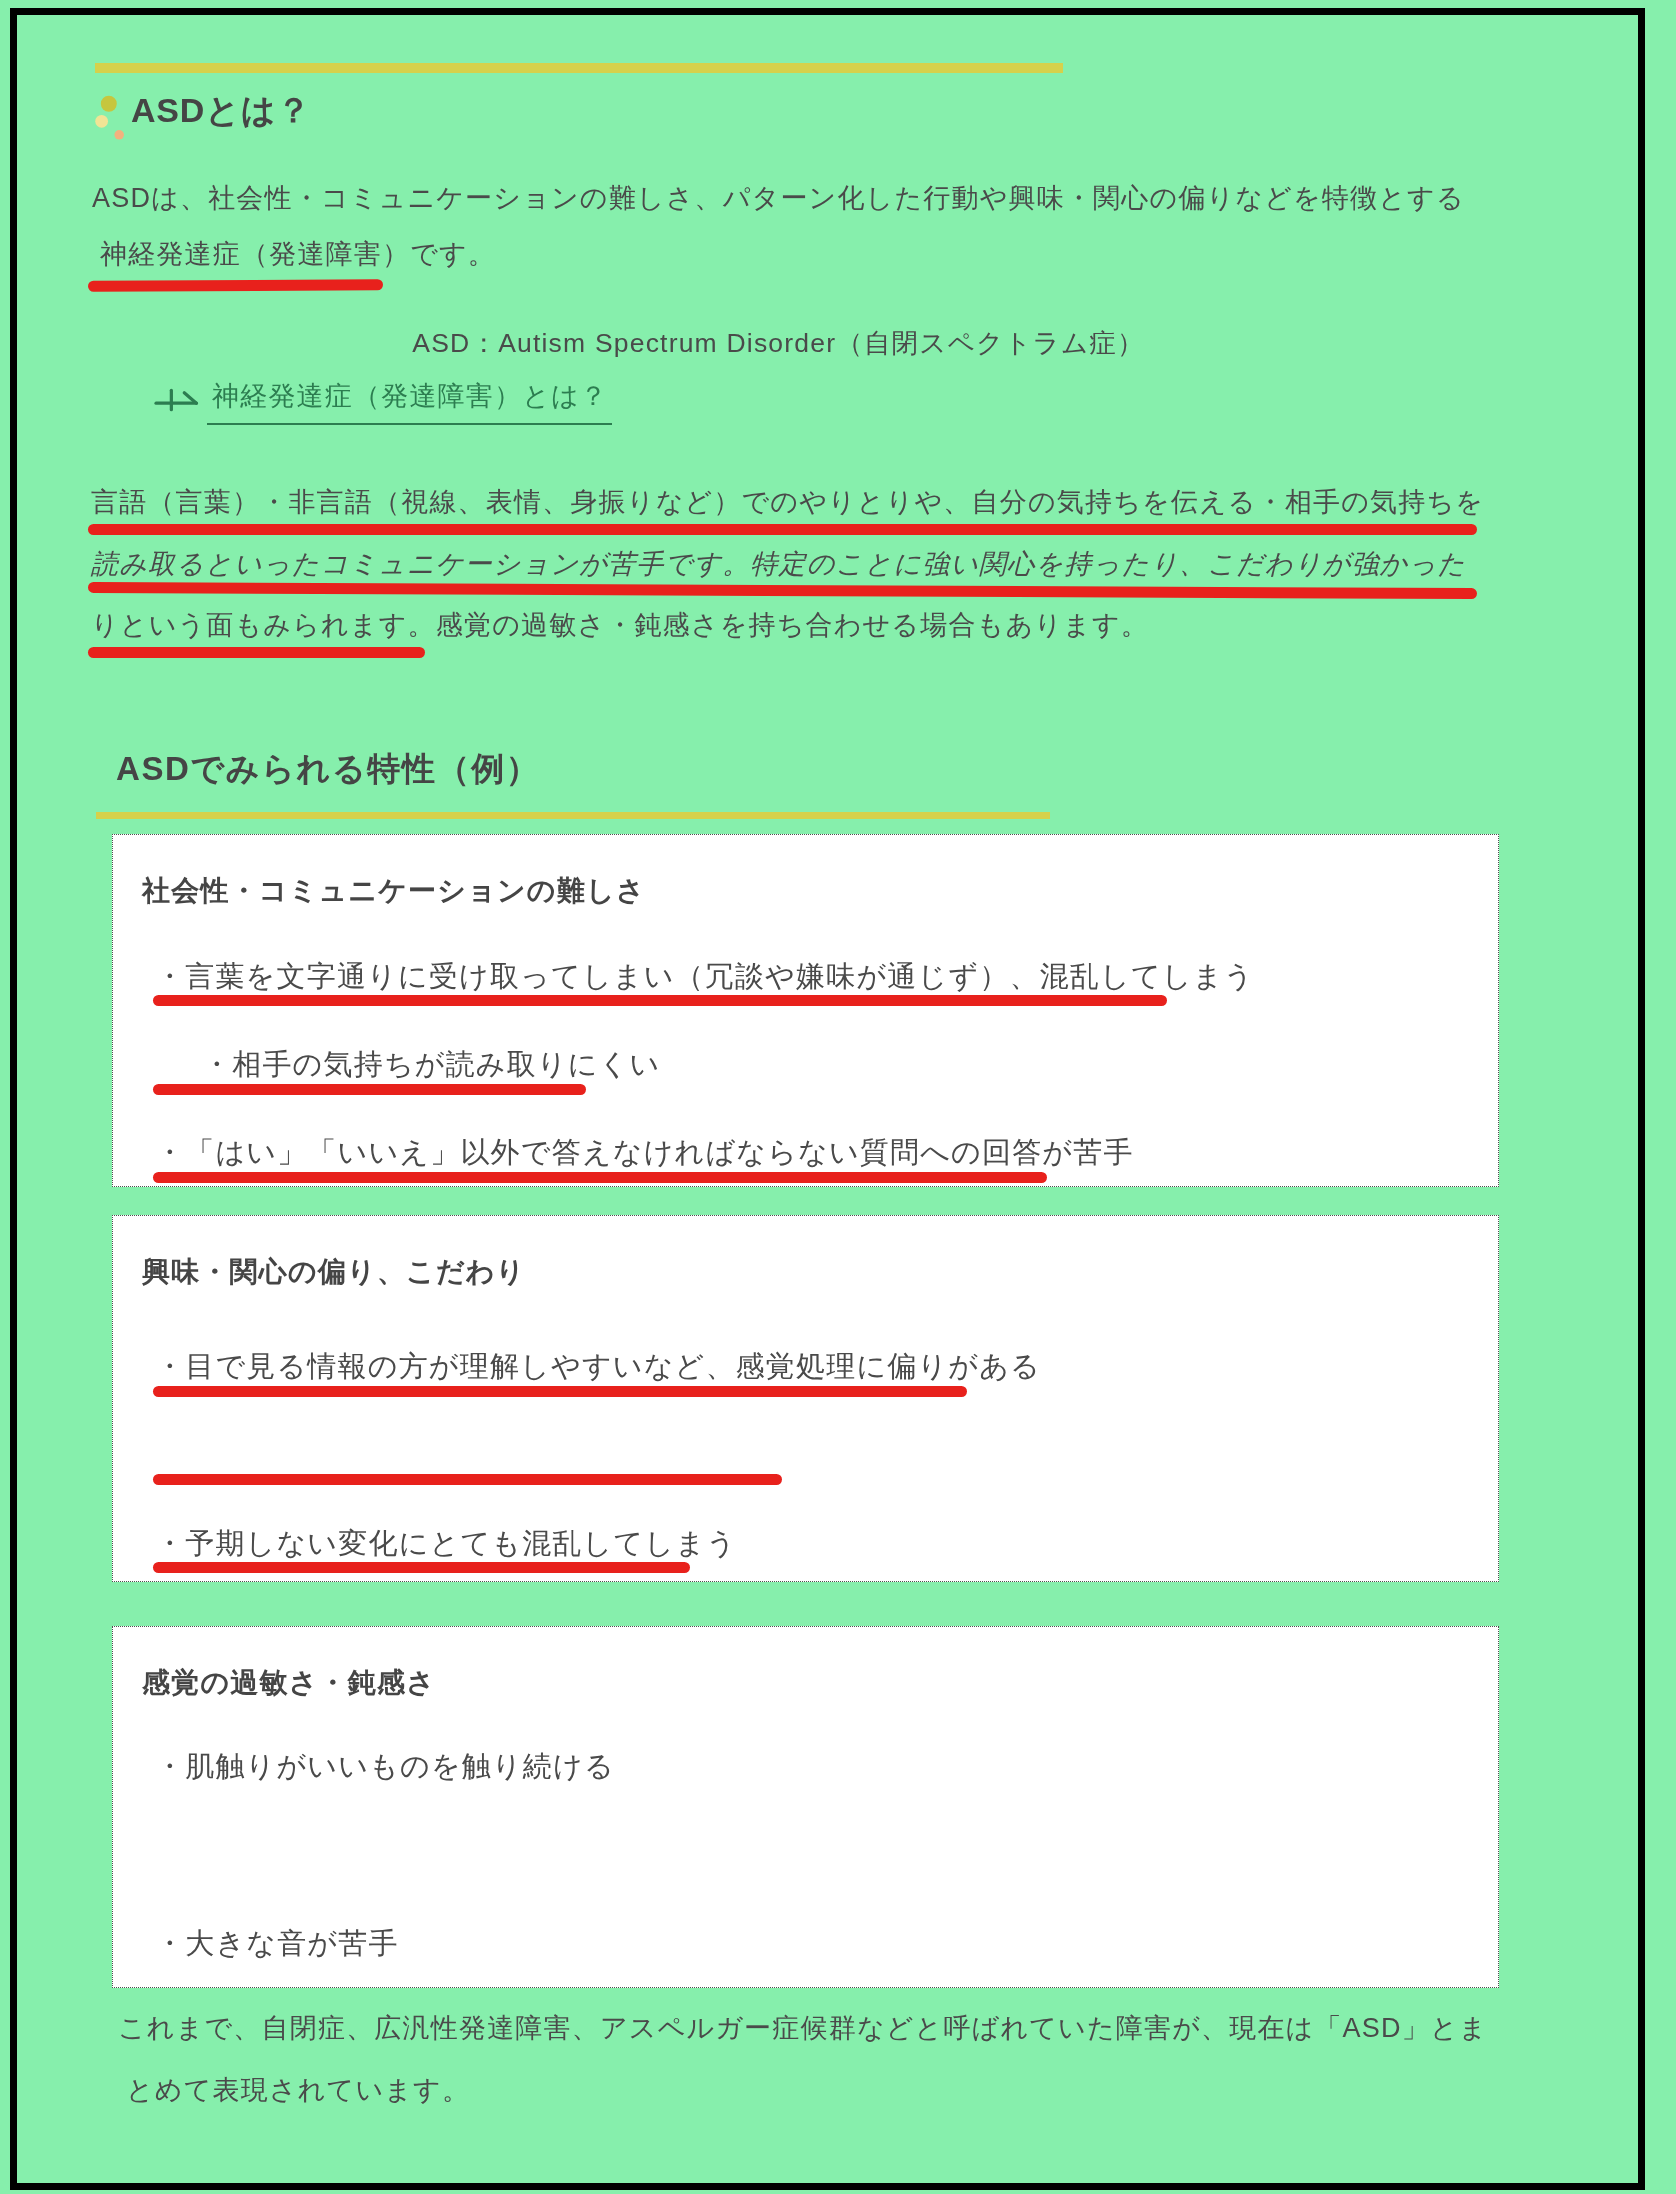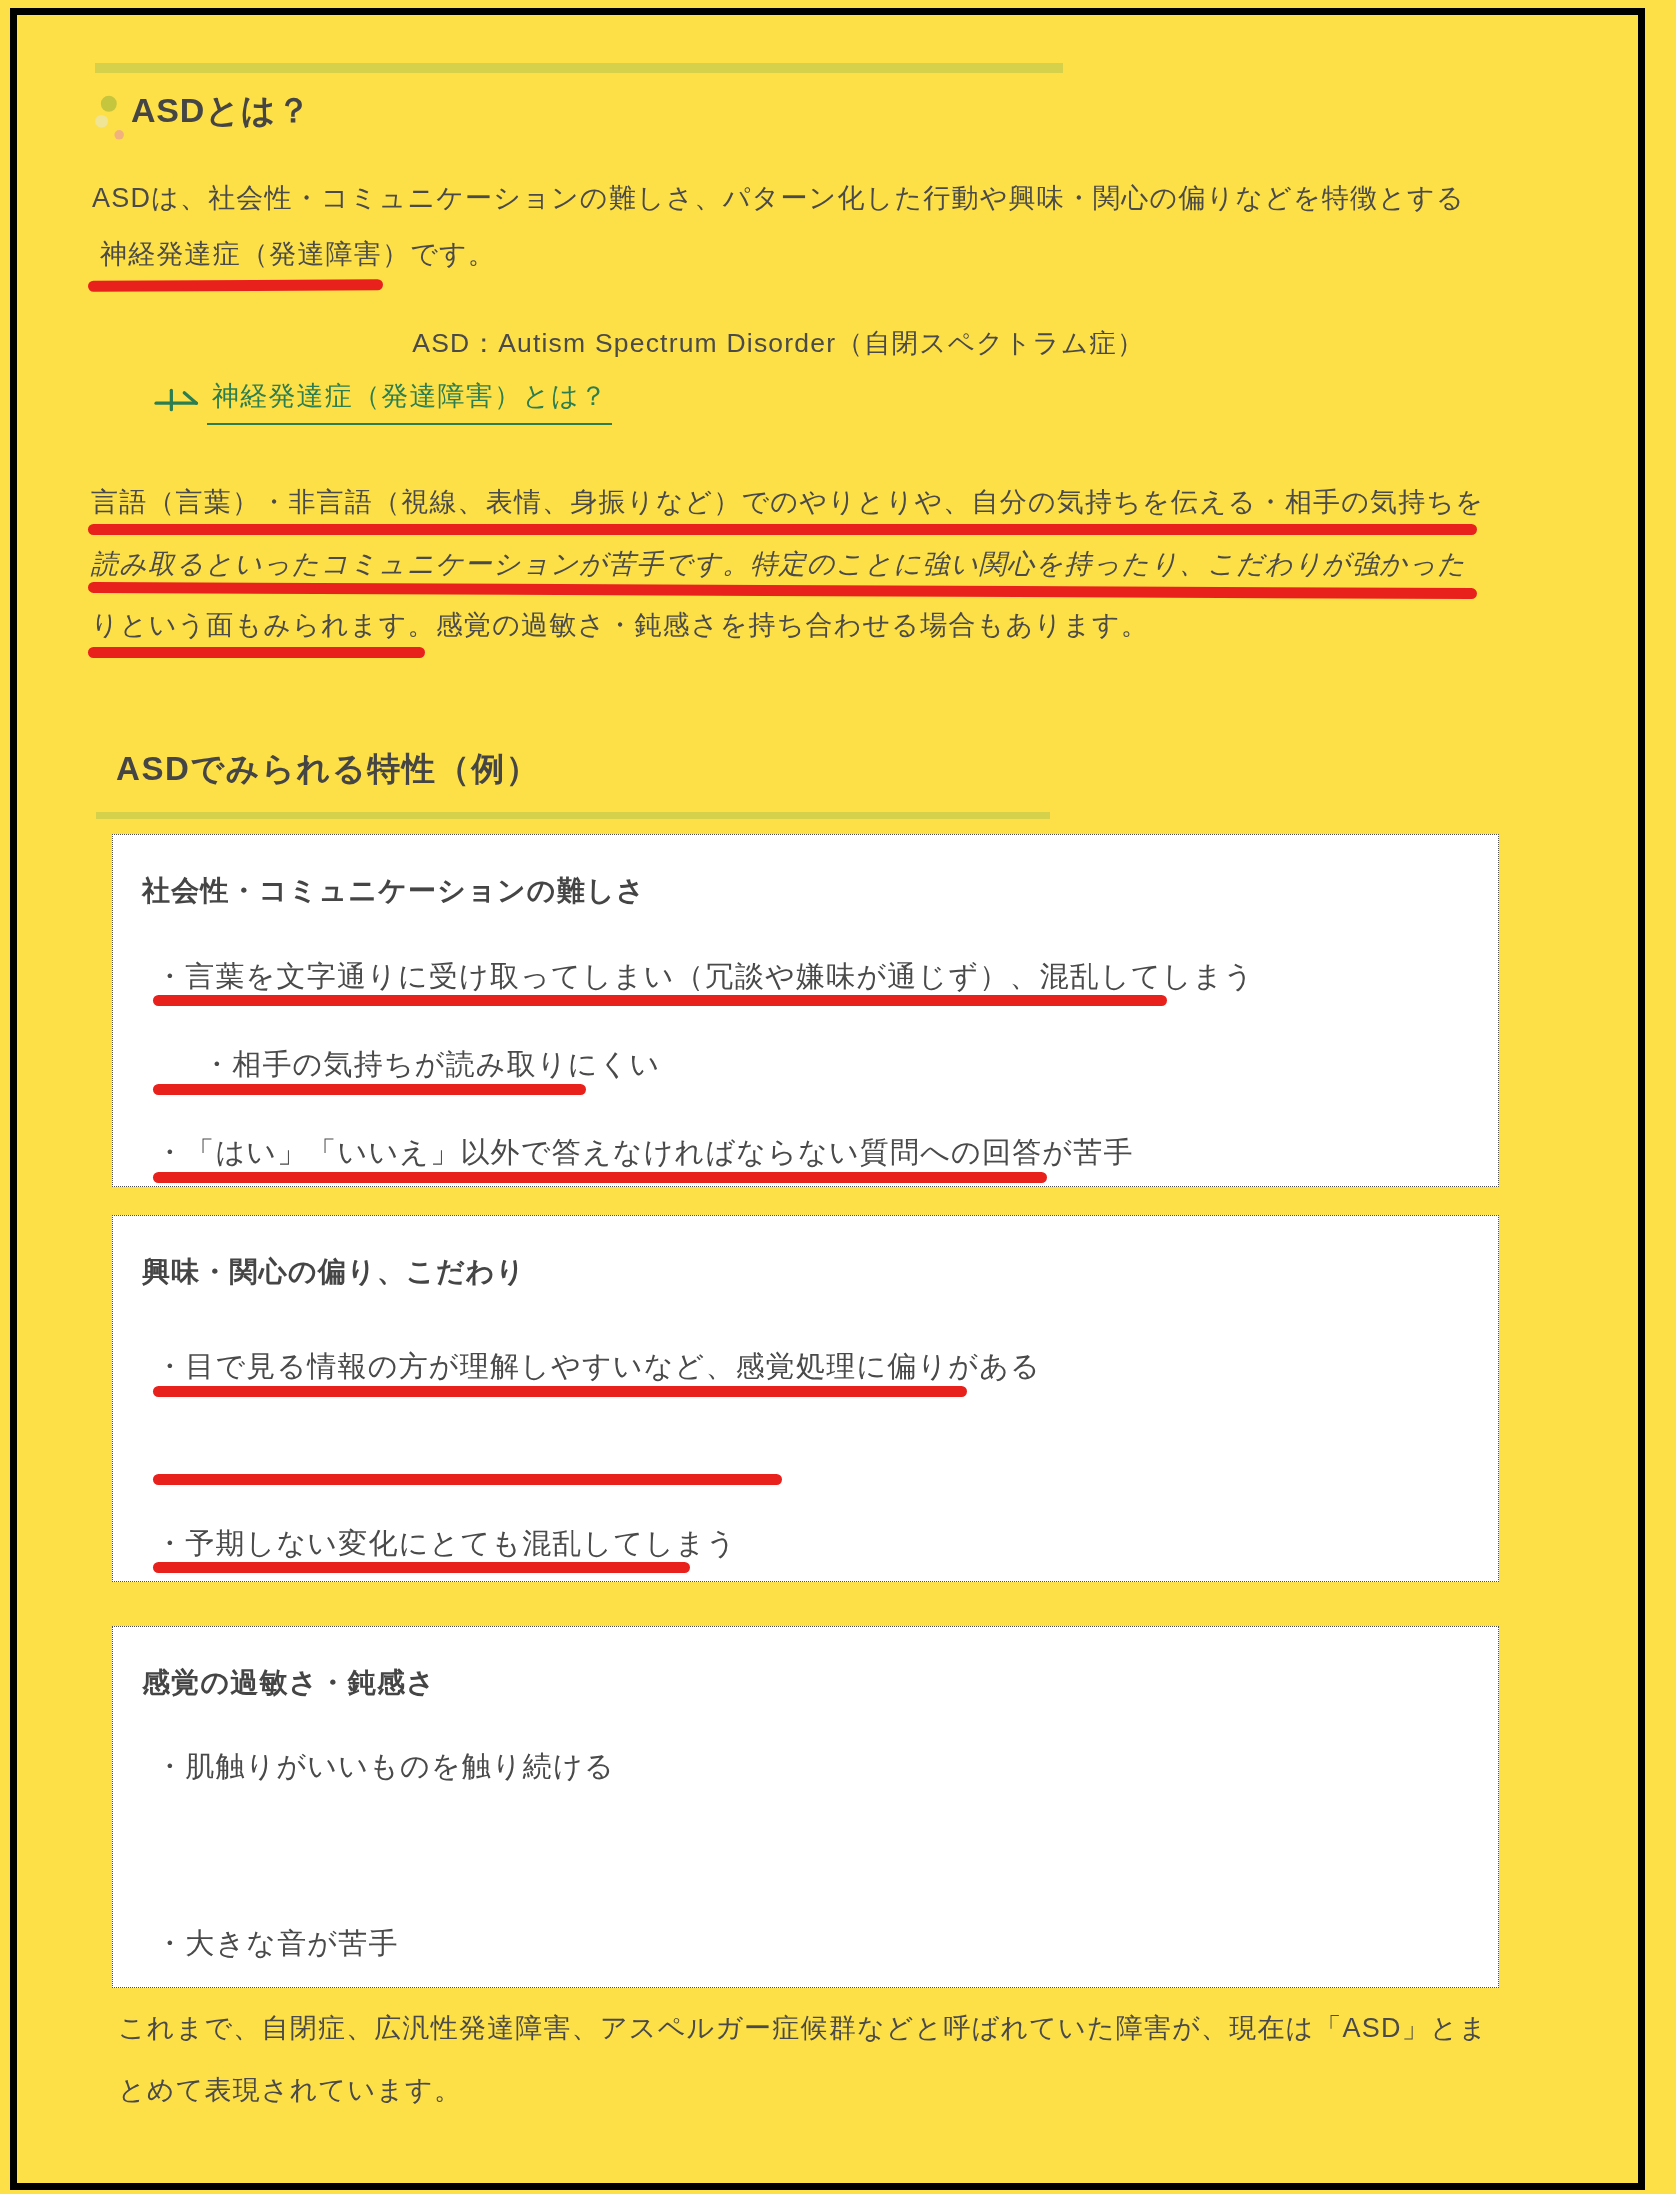--- a/index.html
+++ b/index.html
@@ -1,16 +1,16 @@
 <!DOCTYPE html>
 <html style="font-size:13px"><head>
 <meta charset="utf-8">
 <style>
   html,body{margin:0;padding:0;background:#ffffff;}
-  .page{position:relative;width:1676px;height:2194px;background:#fde047;overflow:hidden;
+  .page{position:relative;width:1676px;height:2194px;background:#86efac;overflow:hidden;
         font-family:"Liberation Sans","DejaVu Sans",sans-serif;color:#4a4a4a;}
   .frame{position:absolute;left:9.6px;top:8px;width:1635px;height:2182px;
          border:7.2px solid #000;box-sizing:border-box;}
   .t{position:absolute;white-space:nowrap;font-size:27px;letter-spacing:1.2px;color:#4a4a4a;line-height:1.3;}
   .accent{position:absolute;background:#d5d14b;}
   .top-accent{left:95px;top:63px;width:968px;height:10.4px;}
   .h2-accent{left:96px;top:812px;width:954px;height:7.2px;}
   .h1{position:absolute;left:131px;top:88px;margin:0;font-size:34px;font-weight:600;
       color:#454545;letter-spacing:0.8px;white-space:nowrap;}
   .h2{position:absolute;left:116px;top:747px;margin:0;font-size:33px;font-weight:700;
@@ -39,21 +39,21 @@
   .box-title{position:absolute;left:29px;top:37px;font-size:28px;font-weight:700;
              color:#454545;letter-spacing:1.2px;white-space:nowrap;}
   .bi{position:absolute;left:42px;font-size:29px;letter-spacing:1.2px;white-space:nowrap;color:#4a4a4a;}
   .box .m{position:absolute;left:40px;background:#e8211c;height:11.2px;border-radius:6.4px;}
   .b-i1{top:122px;} .b-i2{top:210px;margin-left:47px;} .b-i3{top:298px;}
   .b-u1{top:160px;} .b-u2{top:249px;} .b-u3{top:337px;}
   .box2 .b-i1{top:131px;} .box2 .b-i2{top:220px;} .box2 .b-i3{top:308px;}
   .box2 .b-u1{top:170px;} .box2 .b-u2{top:258px;} .box2 .b-u3{top:346px;}
   .box3 .b-i1{top:120px;} .box3 .b-i2{top:208px;} .box3 .b-i3{top:297px;}
   .footer-l1{left:118px;top:2011px;}
-  .footer-l2{left:118px;top:2073px;}
+  .footer-l2{left:126px;top:2073px;}
 </style>
 </head>
 <body>
 
 <div class="page">
   <div class="frame"></div>
 
   <div class="accent top-accent"></div>
 
   <svg class="dots" width="42" height="59" viewBox="0 0 52 74">

